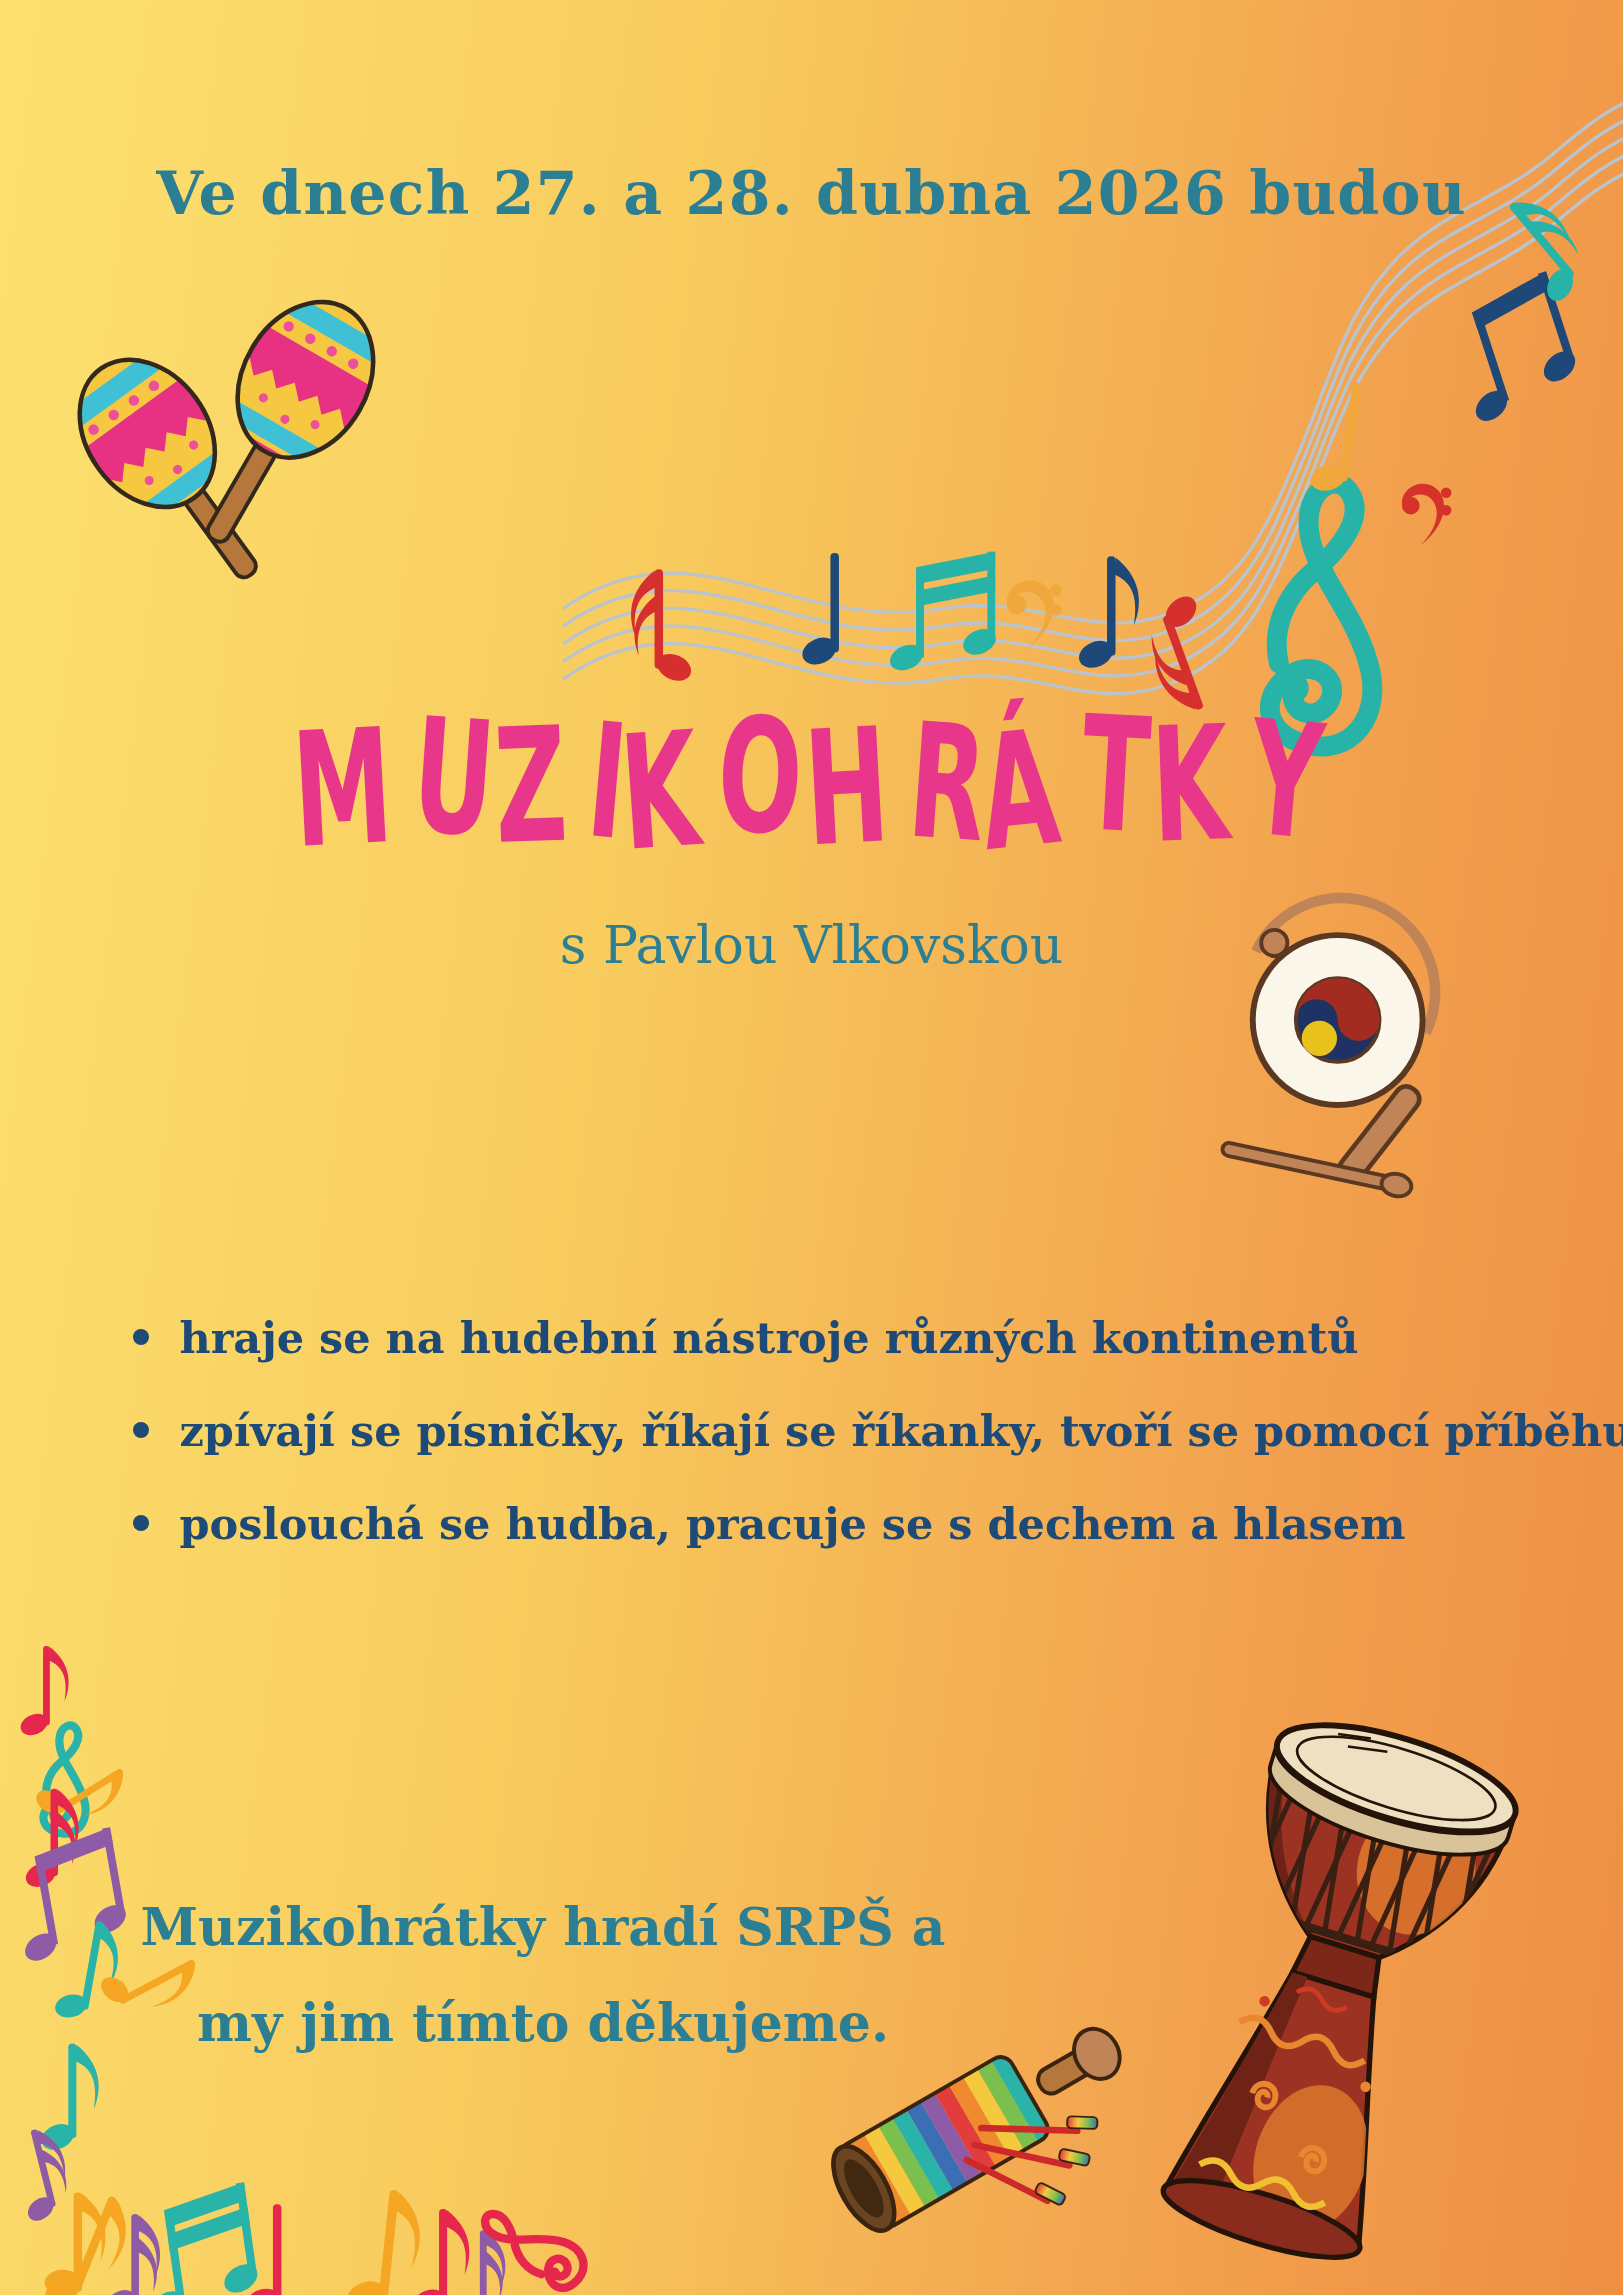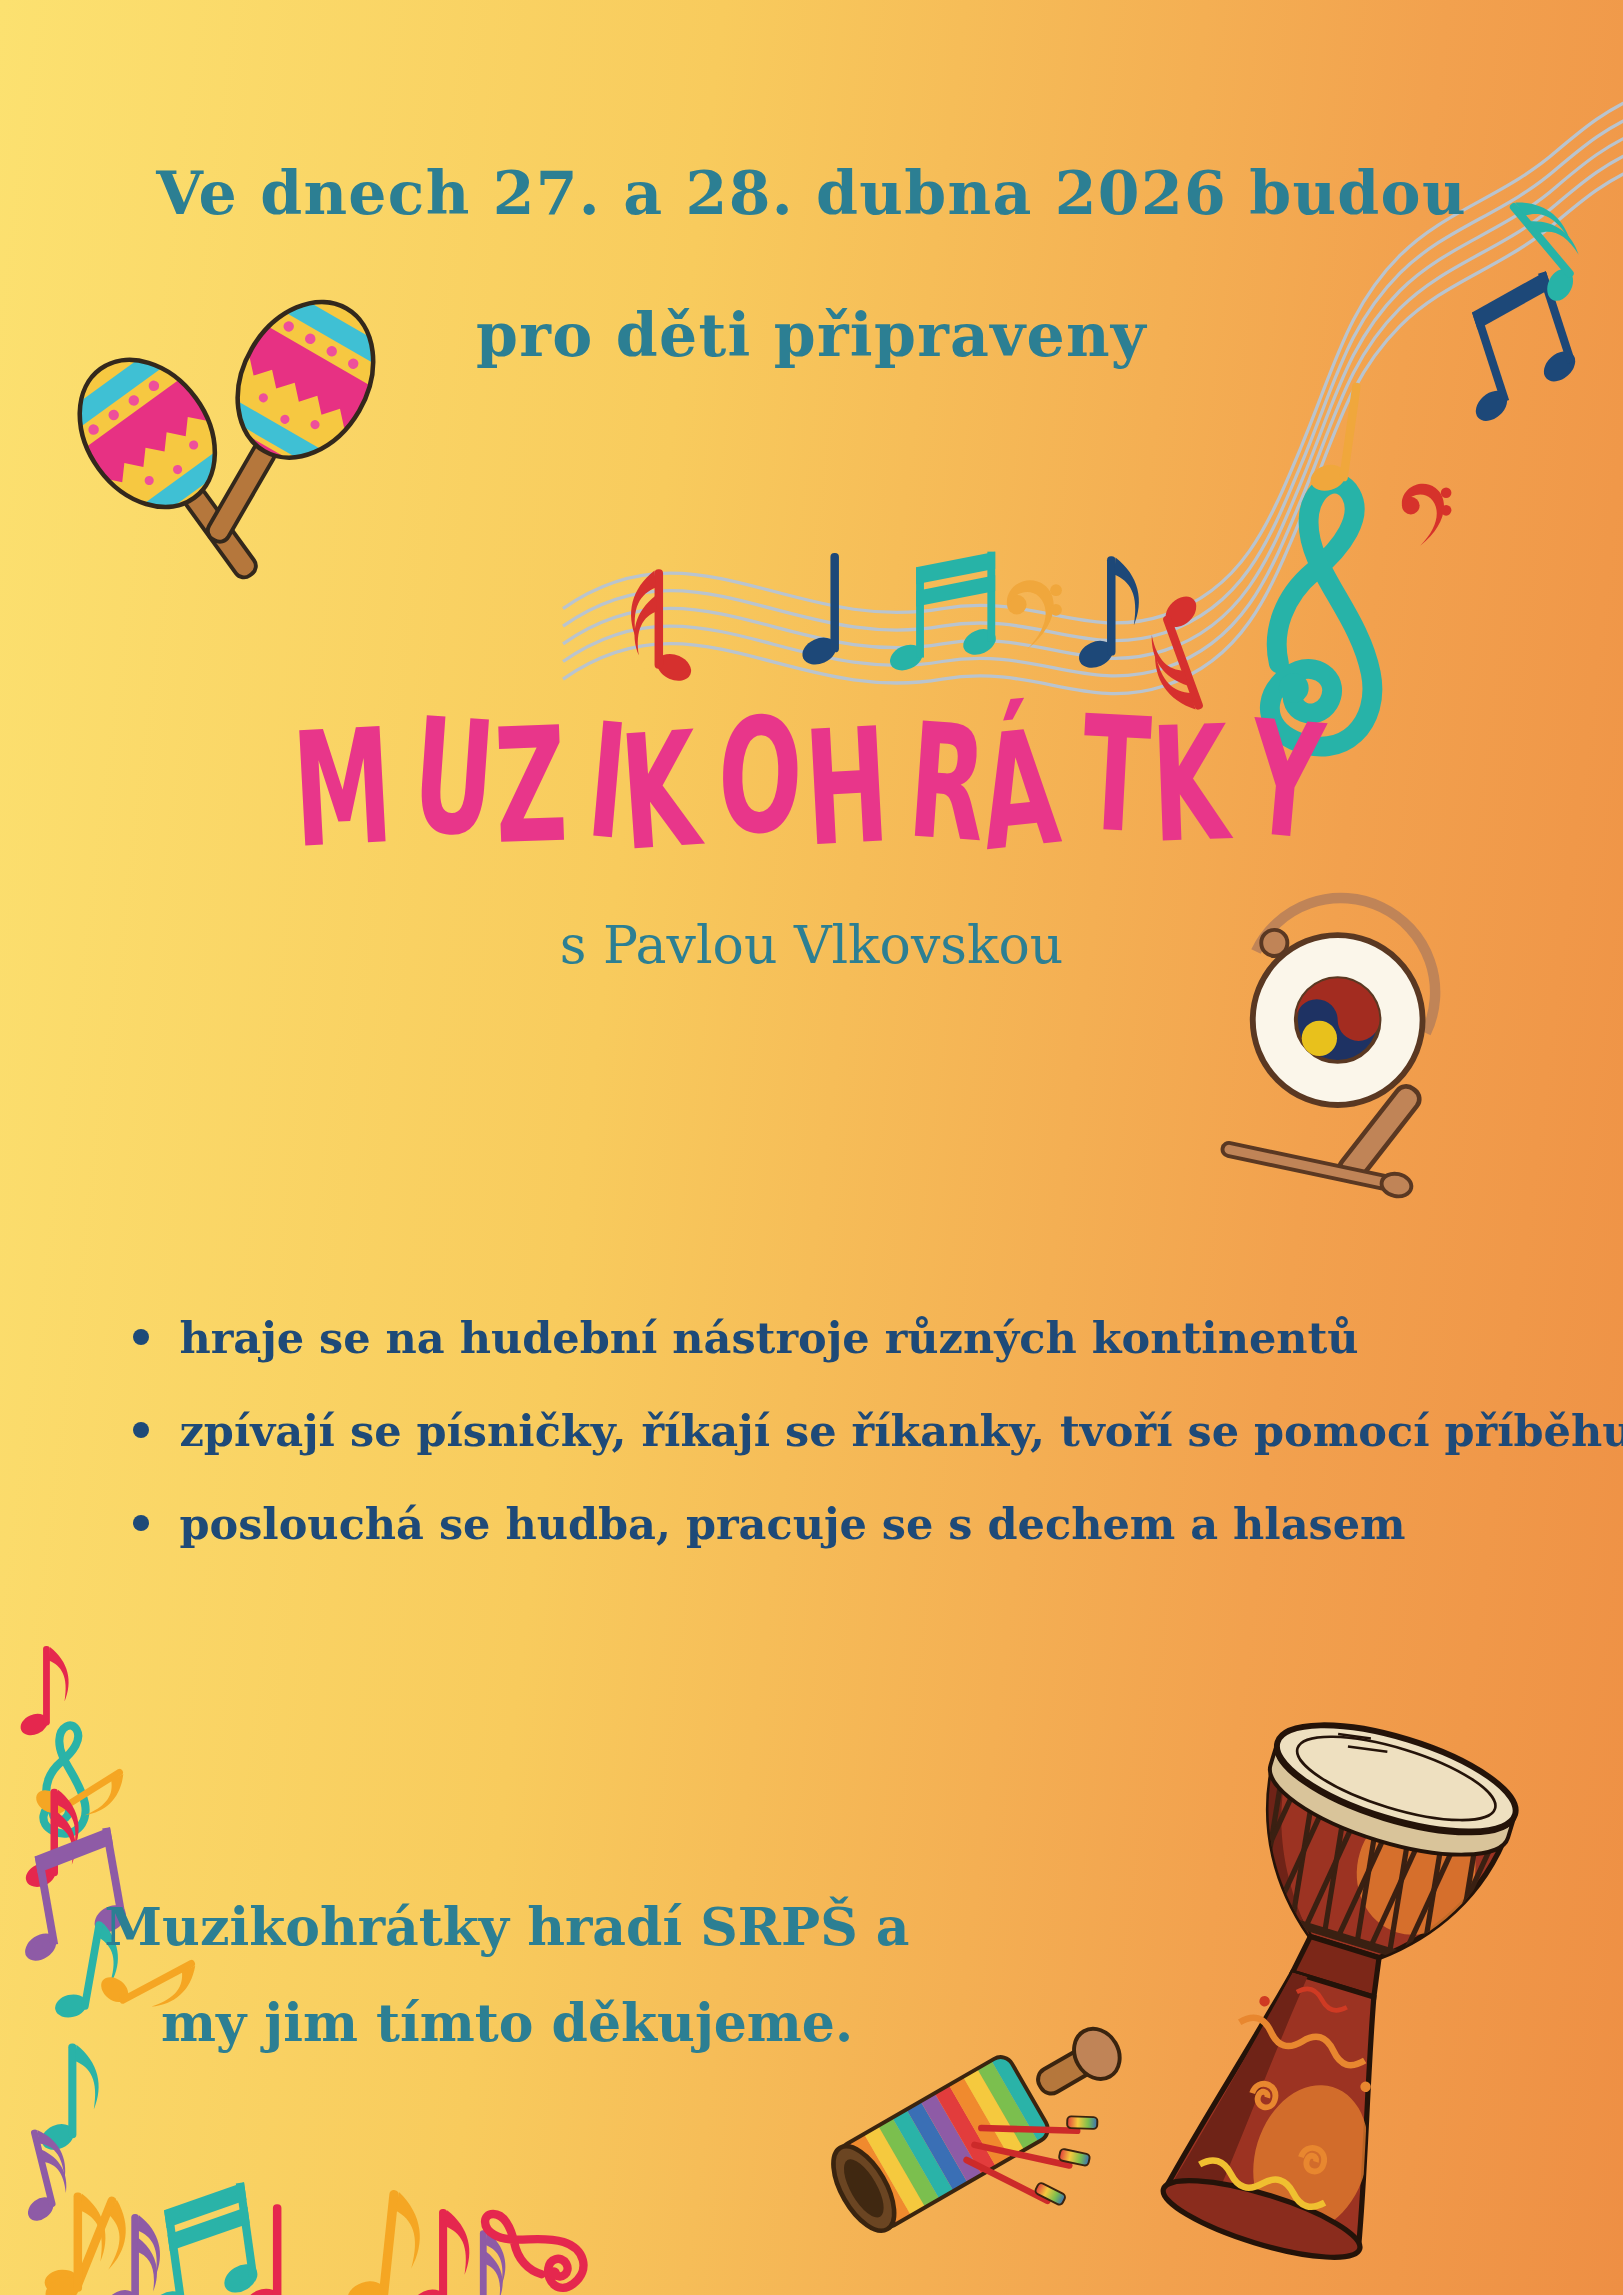--- a/index.html
+++ b/index.html
@@ -12,21 +12,21 @@
   .heading{width:100%;text-align:center;color:#2c7f93;font-size:60px;font-weight:bold;letter-spacing:1.3px;}
   .title{width:100%;text-align:center;color:#e8368a;font-size:99px;font-weight:bold;
          font-family:"DejaVu Sans",sans-serif;letter-spacing:10.5px;line-height:1.15;}
   .title span{display:inline-block;transform-origin:center bottom;}
   .subtitle{width:100%;text-align:center;color:#2c7f93;font-size:52px;font-weight:normal;}
   .question{width:100%;text-align:center;color:#1e4a78;font-size:50px;font-weight:bold;}
   .bullets{margin:12px;padding:0;list-style:none;color:#1e4a78;font-size:43px;font-weight:bold;}
   .bullets li{margin:0 0 50px 0;white-space:nowrap;line-height:1;}
   .bullets li::before{content:"";display:inline-block;width:16.4px;height:16.4px;border-radius:50%;
          background:#1e4a78;margin-right:30px;vertical-align:7.9px;}
-  .footer{color:#2c7f93;font-size:52px;font-weight:bold;text-align:center;line-height:1.84;}
+  .footer{color:#2c7f93;font-size:52px;font-weight:bold;text-align:center;line-height:1.84;margin-left:36px;}
   svg{display:block;overflow:visible;}
 </style>
 </head>
 <body>
 
 <div class="poster">
 
   <svg width="0" height="0">
     <defs>
       <g id="noteq" fill="currentColor">
@@ -279,21 +279,20 @@
     <use href="#note16" transform="translate(185,190) scale(0.9)" color="#8e5ba6"></use>
     <use href="#pair2" transform="translate(255,195) rotate(-8) scale(1.05)" color="#2ab3a8"></use>
     <use href="#noteq" transform="translate(400,190)" color="#e5274e"></use>
     <use href="#note8" transform="translate(560,180) rotate(6) scale(1.1)" color="#f5a623"></use>
     <use href="#note8" transform="translate(655,190) scale(0.95)" color="#e5274e"></use>
     <use href="#note16" transform="translate(720,200) scale(0.8)" color="#8e5ba6"></use>
     <use href="#clefG" transform="translate(800,125) rotate(-62) scale(0.8)" color="#e5274e"></use>
   </svg>
 
   <div class="abs heading" style="top:158px">Ve dnech 27. a 28. dubna 2026 budou</div>
-  <div class="abs heading" style="top:300px">pro děti připraveny</div>
 
   <div class="abs title" style="top:762px"><span style="transform:translateY(3.9px) rotate(-3deg) scaleY(1.6)">M</span><span style="transform:translateY(-6.5px) rotate(4deg) scaleY(1.6)">U</span><span style="transform:translateY(1.3px) rotate(-2deg) scaleY(1.6)">Z</span><span style="transform:translateY(-2.6px) rotate(5deg) scaleY(1.6)">I</span><span style="transform:translateY(6.5px) rotate(-4deg) scaleY(1.6)">K</span><span style="transform:translateY(-7.9px) rotate(2deg) scaleY(1.6)">O</span><span style="transform:translateY(2.6px) rotate(-3deg) scaleY(1.6)">H</span><span style="transform:translateY(-1.3px) rotate(4deg) scaleY(1.6)">R</span><span style="transform:translateY(5.2px) rotate(-6deg) scaleY(1.6)">Á</span><span style="transform:translateY(-9.2px) rotate(3deg) scaleY(1.6)">T</span><span style="transform:translateY(0px) rotate(-2deg) scaleY(1.6)">K</span><span style="transform:translateY(-3.9px) rotate(5deg) scaleY(1.6)">Y</span></div>
 
   <div class="abs subtitle" style="top:915px">s Pavlou Vlkovskou</div>
 
 
   <ul class="abs bullets" style="top:1305px;left:121px;width:1472px">
     <li>hraje se na hudební nástroje různých kontinentů</li>
     <li>zpívají se písničky, říkají se říkanky, tvoří se pomocí příběhu</li>
     <li>poslouchá se hudba, pracuje se s dechem a hlasem</li>

